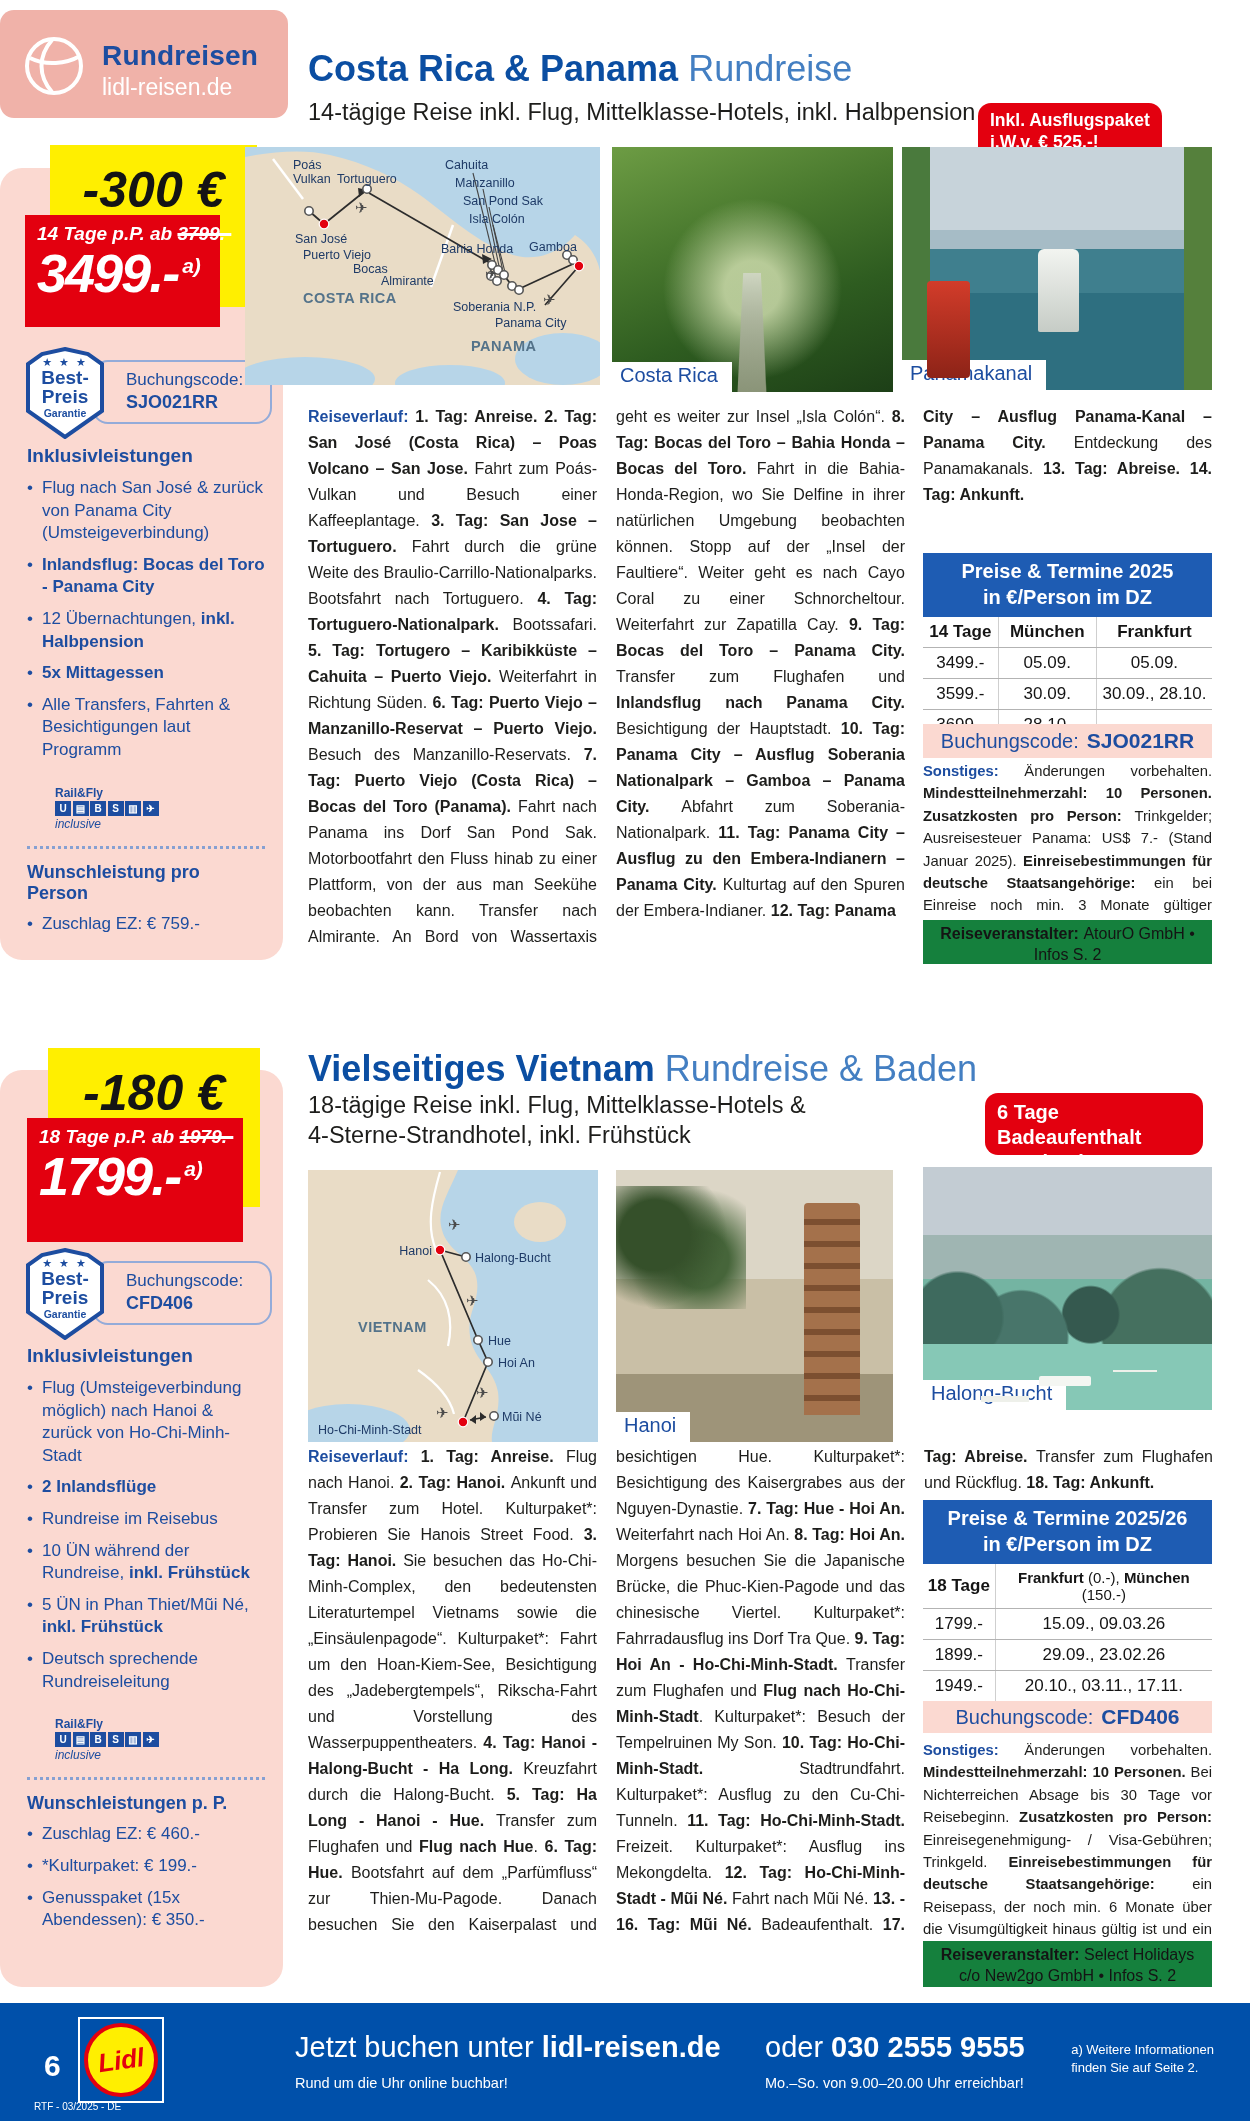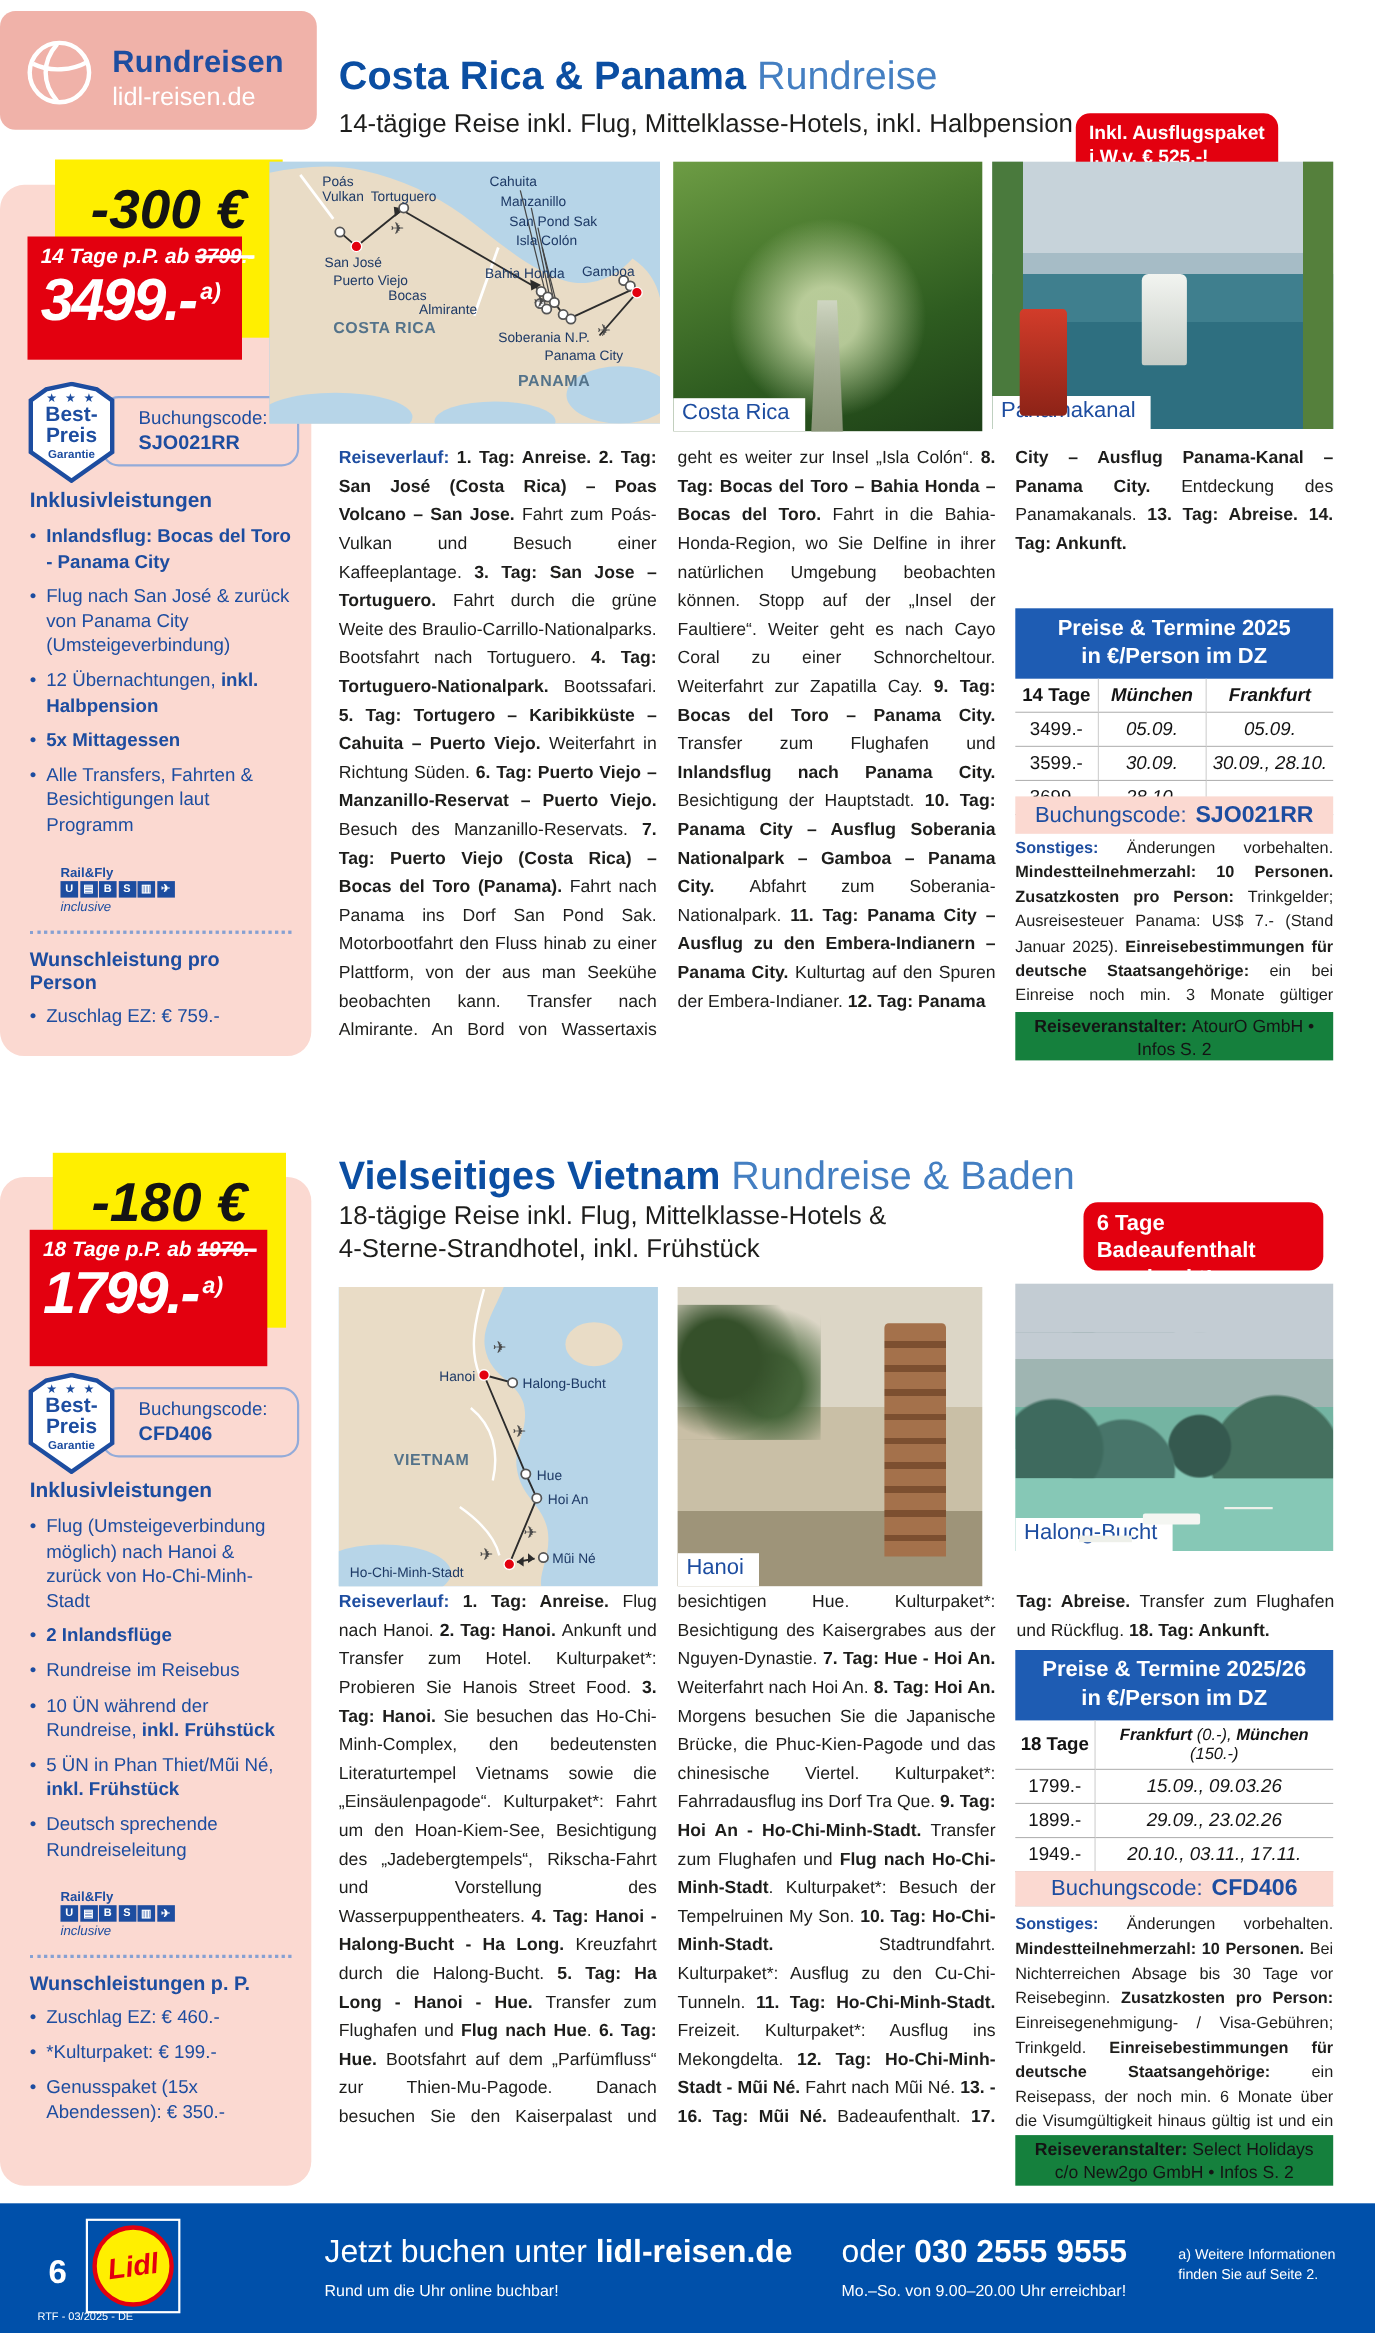--- a/index.html
+++ b/index.html
@@ -124,21 +124,21 @@
   .sc-blue{color:#1d4da0;font-weight:800;}
 
   
   .ptable{width:289px;background:#fff;}
   .pt1{left:923px;top:553px;} .pt2{left:923px;top:1500px;}
   .pt-head{background:#1e5cb3;color:#fff;font-weight:800;font-size:20px;line-height:1.3;
            text-align:center;padding:5px 0 7px 0;}
   .ptable table{width:100%;border-collapse:collapse;font-size:17px;color:#141414;}
   .ptable th,.ptable td{text-align:center;padding:5px 2px;border-bottom:1.6px solid #b3b3b3;}
   .ptable th{font-weight:800;}
-  .ptable th+th,.ptable td+td{border-left:1.6px solid #cfcfcf;font-style:italic;}
+  .ptable th+th,.ptable td+td{border-left:1.6px solid #cfcfcf;}
   .pt2 th.wide{font-weight:400;font-size:15px;}
 
   .bookbar{width:289px;background:#fbd9d1;display:flex;justify-content:center;align-items:center;
            gap:8px;color:#1d4da0;}
   .kb1{left:923px;top:724px;height:34px;} .kb2{left:923px;top:1701px;height:32px;}
   .kb-label{font-size:20px;}
   .kb-code{font-size:21px;font-weight:800;}
 
   .sonst{width:289px;font-size:14.8px;line-height:22.4px;text-align:justify;text-align-last:center;color:#1d1d1b;}
   .so1{left:923px;top:760px;} .so2{left:923px;top:1739px;}
@@ -204,22 +204,22 @@
       <div class="bp-stars">★ ★ ★</div>
       <div class="bp-big">Best-</div>
       <div class="bp-big">Preis</div>
       <div class="bp-small">Garantie</div>
     </div>
   </div>
 
   <div class="abs sidebar-flow sf1">
     <h3 class="incl-title">Inklusivleistungen</h3>
     <ul class="blist">
+      <li><span>Flug nach San José &amp; zurück von Panama City (Umsteigeverbindung)</span></li>
       <li><span class="sb">Inlandsflug: Bocas del Toro - Panama City</span></li>
-      <li><span>Flug nach San José &amp; zurück von Panama City (Umsteigeverbindung)</span></li>
       <li><span>12 Übernachtungen, </span><span class="sb">inkl. Halbpension</span></li>
       <li><span class="sb">5x Mittagessen</span></li>
       <li><span>Alle Transfers, Fahrten &amp; Besichtigungen laut Programm</span></li>
     </ul>
     <div class="railfly">
       <div class="rf-title">Rail&amp;Fly</div>
       <div class="rf-icons">
         <span class="rf-icon">U</span>
         <span class="rf-icon">▤</span>
         <span class="rf-icon">B</span>

